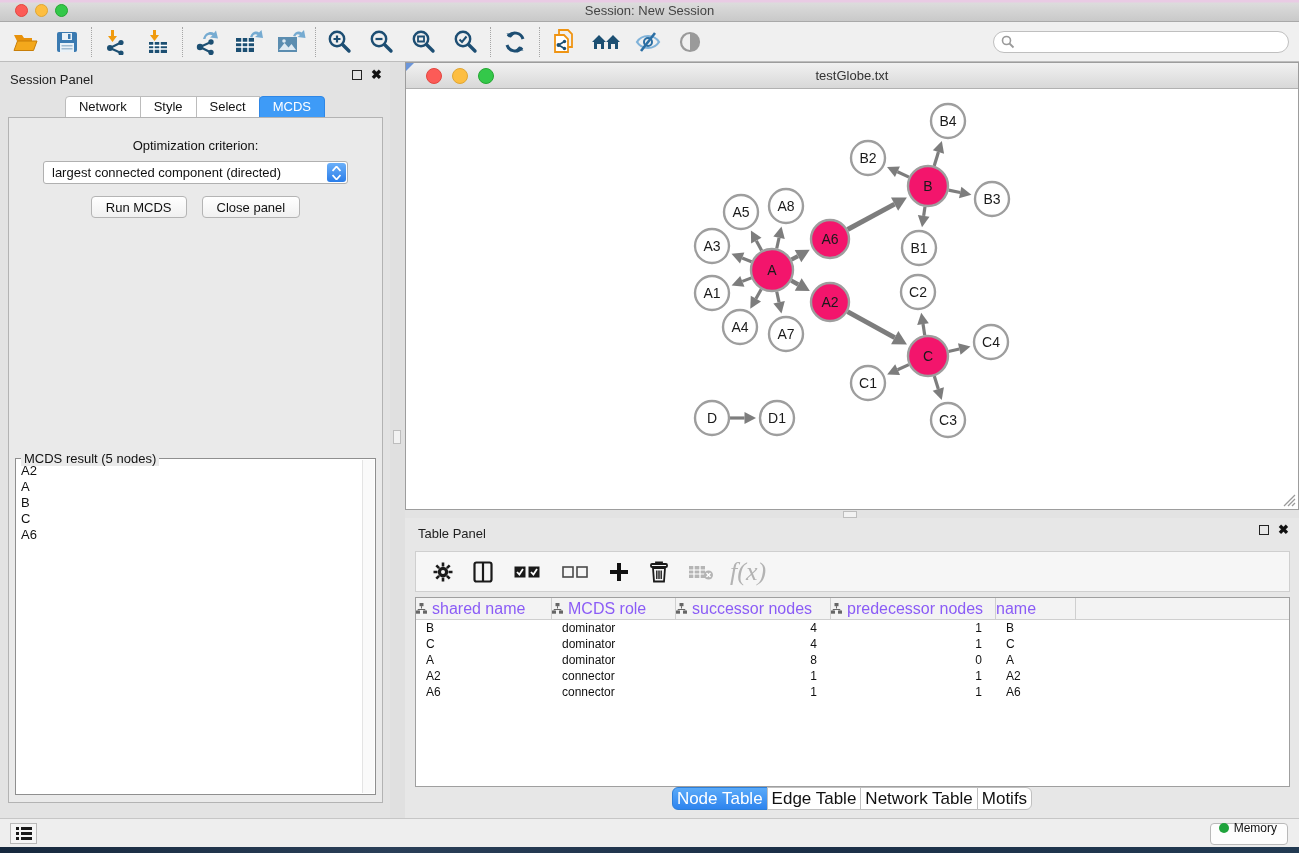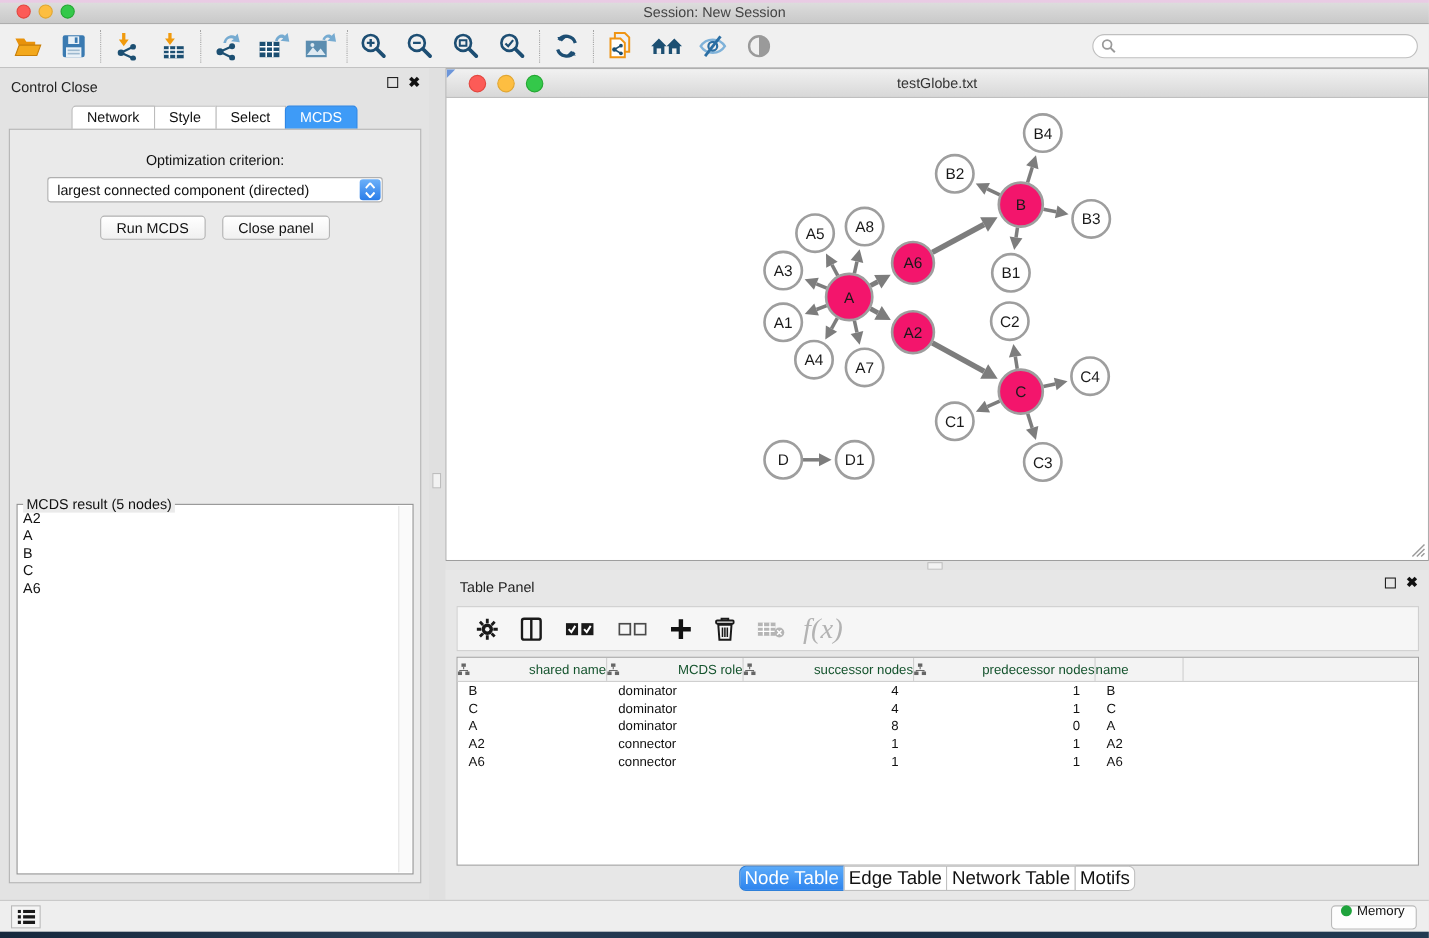--- a/index.html
+++ b/index.html
@@ -76,21 +76,21 @@
   .table-panel { position:absolute; left:405px; top:518px; width:894px; height:300px; background:#e7e7e7; }
   .tp-title { position:absolute; left:13px; top:8px; font-size:13px; color:#222; }
   .tp-btns { position:absolute; right:10px; top:7px; display:flex; gap:9px; align-items:center; }
   .tp-toolbar { position:absolute; left:10px; right:9px; top:33px; height:41px; background:#f6f6f6;
     border:1px solid #cfcfcf; display:flex; align-items:center; gap:14px; padding-left:14px; }
   .tpi { display:flex; align-items:center; justify-content:center; width:26px; height:28px; }
   .fx-label { font-family:"Liberation Serif", serif; font-style:italic; font-size:26px; color:#b3b3b3; }
 
   .data-table { position:absolute; left:10px; right:9px; top:79px; height:190px; background:#fff; border:1px solid #9f9f9f; overflow:hidden; }
   .dt-header { display:flex; height:22px; background:#f3f3f3; border-bottom:1px solid #cfcfcf; }
-  .dt-hcell { display:flex; align-items:center; justify-content:space-between; gap:5px; font-size:12px; color:#14532d;
+  .dt-hcell { display:flex; align-items:center; justify-content:flex-start; gap:5px; font-size:16px; color:#8b5cf6;
     border-right:1px solid #cfcfcf; flex:0 0 auto; }
   .dt-row { display:flex; height:16px; }
   .dt-cell { font-size:12px; line-height:16px; flex:0 0 auto; white-space:nowrap; overflow:hidden; color:#111; }
   .dt-cell.left { text-align:left; padding-left:10px; }
   .dt-cell.num { text-align:right; padding-right:14px; }
 
   .tp-tabs { position:absolute; left:0; right:0; bottom:8px; display:flex; justify-content:center; }
   .tp-tab { font-size:17px; height:23px; line-height:21px; padding:0 4px; background:#fff;
     border:1px solid #c0c0c0; margin-left:-1px; color:#111;text-align:center; }
   .tp-tab:first-child { border-radius:6px 0 0 6px; margin-left:0; }
@@ -249,21 +249,21 @@
   <span class="searchwrap">
     <svg width="14" height="14" viewBox="0 0 14 14">
         <circle cx="5.5" cy="5.5" r="4" fill="none" stroke="#9a9a9a" stroke-width="1.6"></circle>
         <path d="M8.5 8.5 L12.5 12.5" stroke="#9a9a9a" stroke-width="1.8"></path>
       </svg>
     <input type="text" placeholder="" style="">
   </span>
 </div>
 
 <div class="control-panel">
-  <div class="panel-title">Control Close</div>
+  <div class="panel-title">Session Panel</div>
   <div class="panel-btns">
     <span class="float-btn"></span>
     <span class="close-btn">✖</span>
   </div>
   <div class="cp-tabs" id="cp-tabs">
       <span class="cp-tab">Network</span>
       <span class="cp-tab">Style</span>
       <span class="cp-tab">Select</span>
       <span class="cp-tab active">MCDS</span>
     </div>

